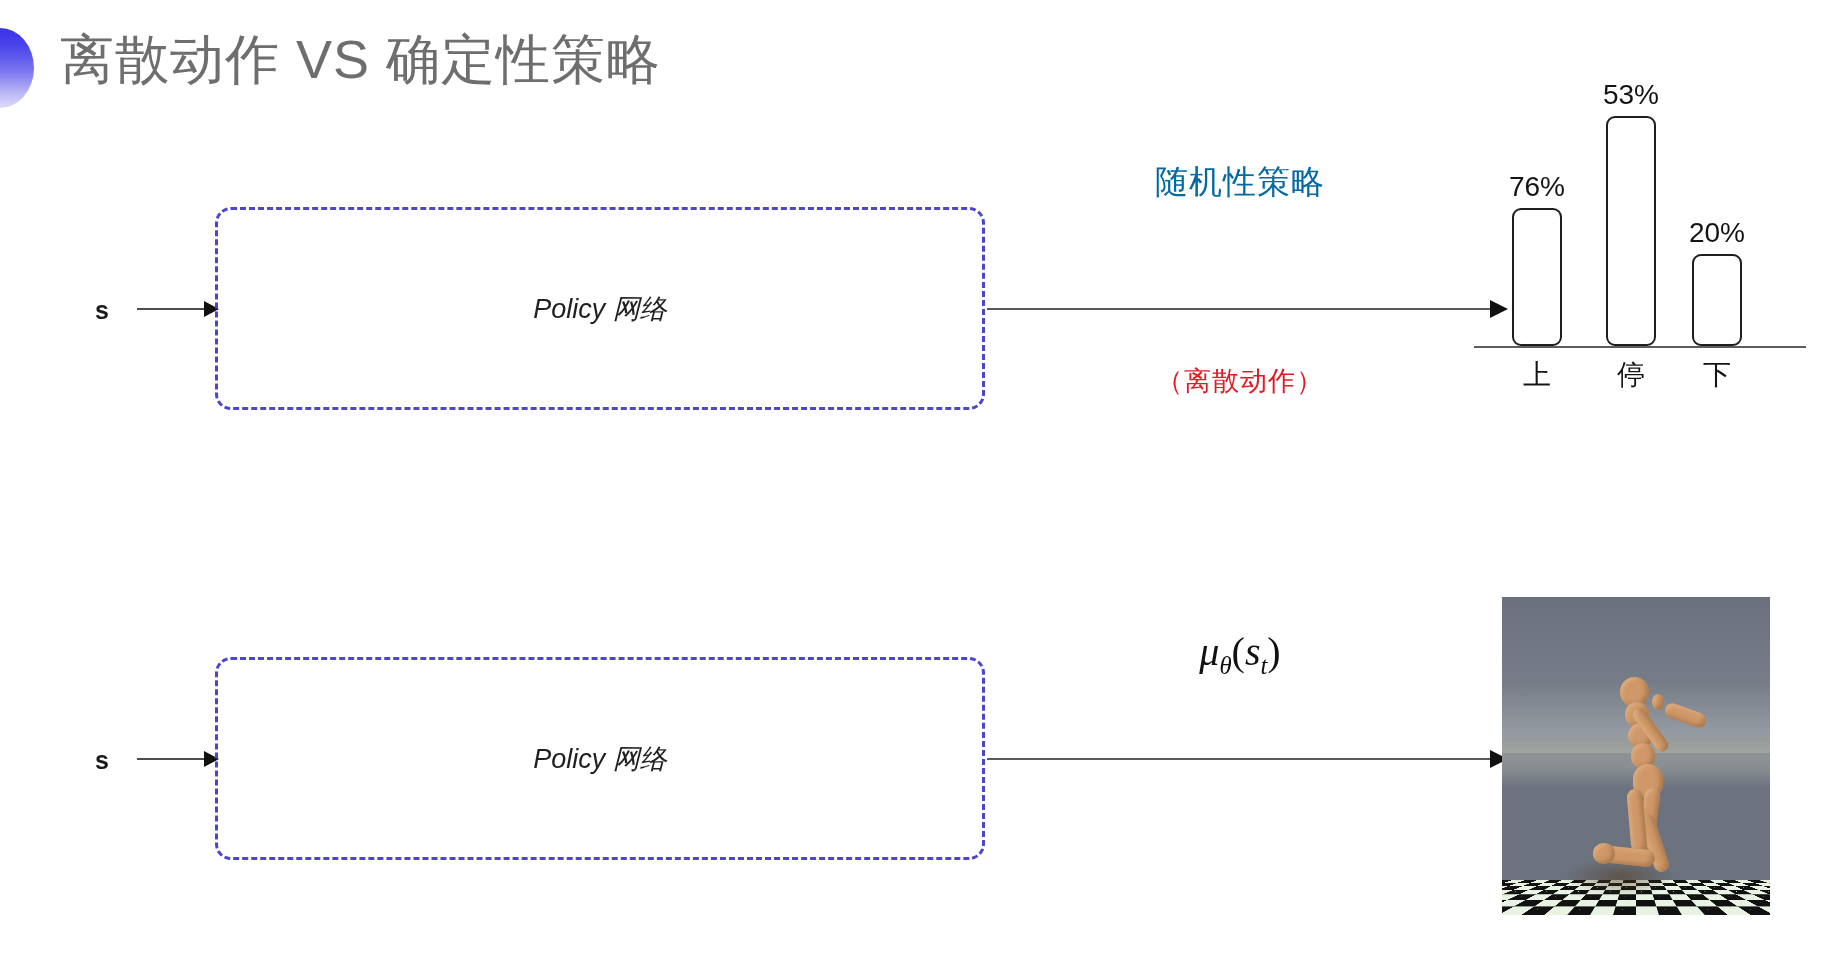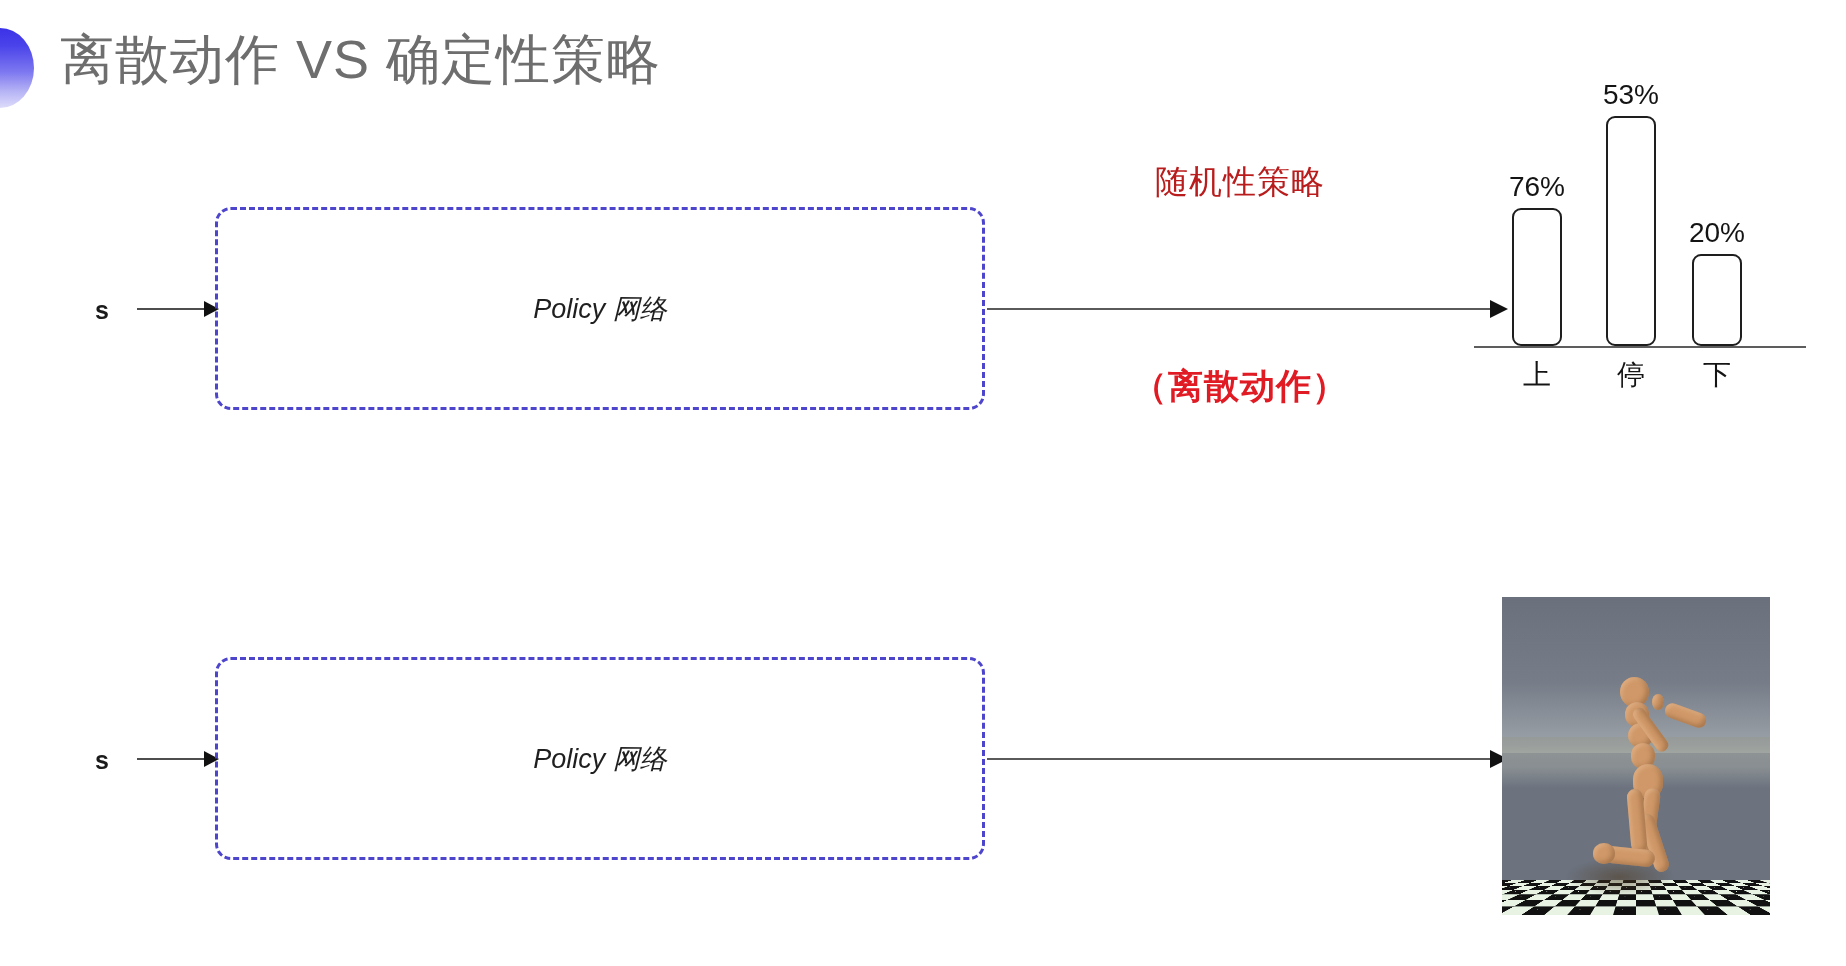--- a/index.html
+++ b/index.html
@@ -85,44 +85,43 @@
     font-size: 27px;
     color: #1f1f1f;
     font-family: "Liberation Sans", "DejaVu Sans", sans-serif;
     font-style: italic;
   }
 
   
   .mid-col { position: absolute; text-align: center; }
   .policy-kind {
     font-size: 33px;
-    color: #b91c1c;
+    color: #0369a1;
     white-space: nowrap;
     letter-spacing: 1px;
   }
   .formula {
     font-family: "Liberation Serif", "DejaVu Serif", serif;
     font-style: italic;
     font-size: 40px;
     color: #111111;
     white-space: nowrap;
     margin-top: 18px;
   }
   .formula .sub {
     font-size: 0.62em;
     vertical-align: sub;
     font-style: italic;
   }
   .formula .paren { font-style: normal; }
   .action-note {
-    font-size: 35px;
+    font-size: 27px;
     color: #e01b24;
     white-space: nowrap;
     letter-spacing: 1px;
-    font-weight: bold;
   }
 
   
   .out-arrow {
     position: absolute;
     height: 2px;
     background: #5a5a5a;
   }
   .out-arrow::after {
     content: "";
@@ -292,20 +291,23 @@
 
     <div class="s-label" style="left:95px; top:296px;">s</div>
 
     <div class="in-arrow" style="left:137px; top:308px; width:80px;"></div>
 
     <div class="policy-box" style="left:215px; top:207px; width:770px; height:203px;">
       <div class="policy-box-label">Policy 网络</div>
     </div>
 
     <div class="mid-col" style="left:1095px; top:160px; width:290px;">
+      <div class="formula">
+        <span>μ</span><span class="sub">θ</span><span class="paren">(</span><span>s</span><span class="sub">t</span><span class="paren">)</span>
+      </div>
     </div>
 
 
     <div class="out-arrow" style="left:987px; top:308px; width:518px;"></div>
   </div>
 
   <div id="humanoid-sim">
     <div id="sim-sky"></div>
     <div id="sim-floor"></div>
     <div id="sim-haze"></div>

